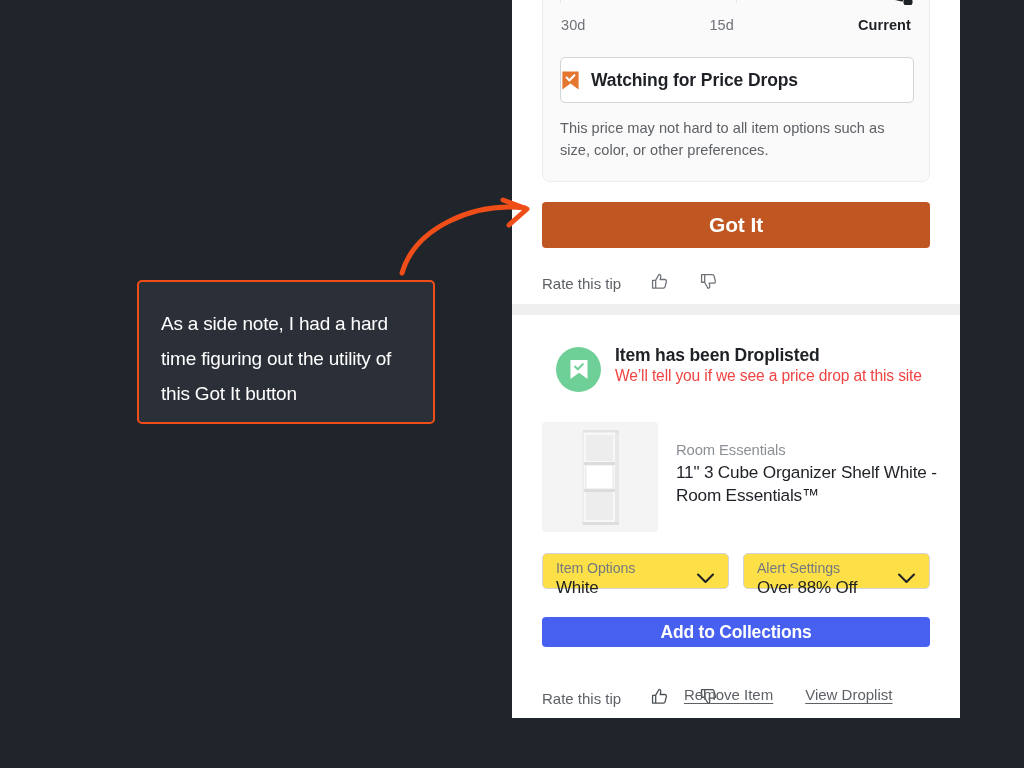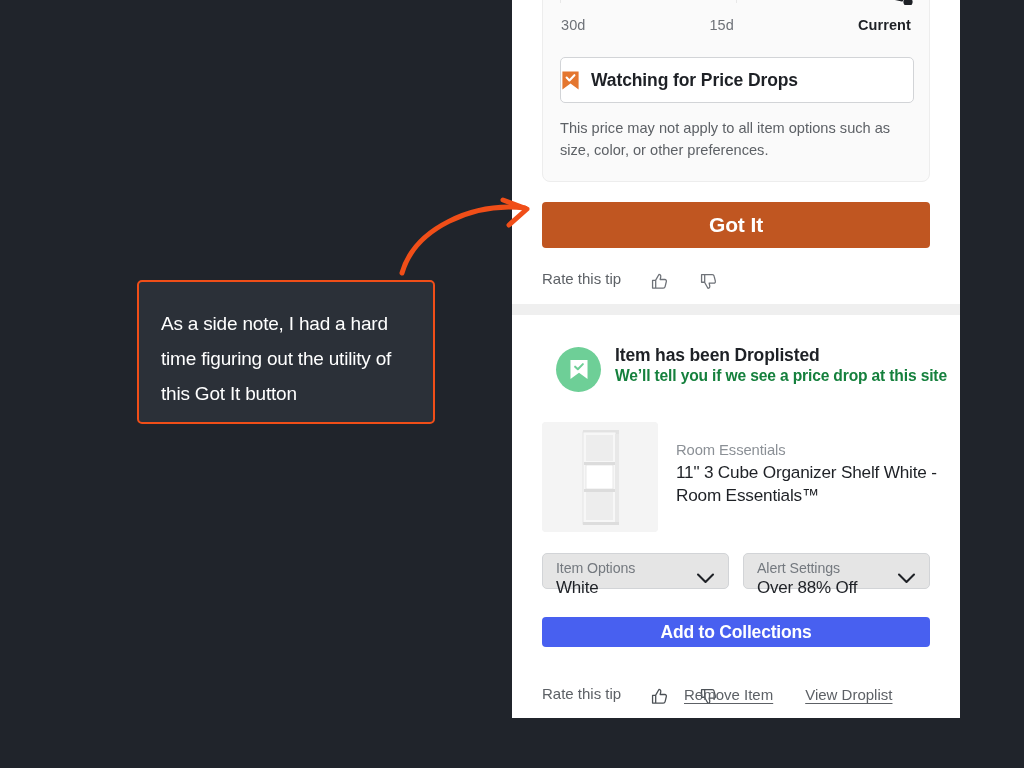--- a/index.html
+++ b/index.html
@@ -137,21 +137,21 @@
     font-size: 21px;
     font-weight: bold;
     letter-spacing: -.1px;
     cursor: pointer;
   }
 
   
   .rate-row {
     position: absolute;
     display: flex;
-    align-items: flex-start;
+    align-items: flex-end;
     gap: 27px;
   }
   .rate-row.top { left: 30px; top: 270px; }
   .rate-row.bottom { left: 30px; top: 685px; }
   .rate-label {
     font-size: 15px;
     color: #5D6166;
   }
   .icon-btn {
     display: inline-flex;
@@ -194,23 +194,22 @@
   }
   .drop-title {
     font-size: 17.5px;
     font-weight: bold;
     color: #1E2126;
     letter-spacing: -.15px;
     margin: 0 0 1px 0;
   }
   .drop-sub {
     font-size: 15.6px;
-    color: #15803d;
+    color: #ef4444;
     letter-spacing: -.15px;
-    font-weight: bold;
   }
 
   
   .product {
     position: absolute;
     left: 542px;
     top: 422px;
   }
   .thumb {
     position: absolute;
@@ -246,21 +245,21 @@
     position: absolute;
     left: 542px;
     top: 553px;
     display: flex;
     gap: 14px;
   }
   .select {
     position: relative;
     width: 187px;
     height: 36px;
-    background: #e5e5e5;
+    background: #fde047;
     border: 1px solid #D2D4D7;
     border-radius: 5px;
     box-sizing: border-box;
     cursor: pointer;
   }
   .select-label {
     position: absolute;
     left: 13px;
     top: 6px;
     font-size: 14.2px;
@@ -372,21 +371,21 @@
       <div class="watch-btn">
         <span style="display:flex;">
           <svg width="19" height="21" viewBox="0 0 19 21">
             <path d="M1.4 1.4 H17.6 V19.6 L9.5 13.6 L1.4 19.6 Z" fill="#E4762F"></path>
             <path d="M5.6 7.6 L8.4 10.4 L13.4 5.2" stroke="#FFFFFF" stroke-width="2.1" fill="none" stroke-linecap="round" stroke-linejoin="round"></path>
           </svg>
         </span>
         <span class="watch-label">Watching for Price Drops</span>
       </div>
 
-      <div class="disclaimer">This price may not apply to all item options such as size, color, or other preferences.</div>
+      <div class="disclaimer">This price may not hard to all item options such as size, color, or other preferences.</div>
     </div>
 
     <button class="got-it-btn">Got It</button>
 
     <div class="rate-row top">
       <span class="rate-label">Rate this tip</span>
       <span class="icon-btn">
         <svg width="19" height="19" viewBox="0 0 20 20">
           <path d="M6 8.6 L9.4 2.6 C10.8 2.6 11.6 3.6 11.3 5.1 L10.7 7.9 L15.6 7.9
                    C16.8 7.9 17.5 8.9 17.2 10 L15.9 15.3 C15.7 16.3 14.9 16.9 13.9 16.9 L6 16.9 Z

